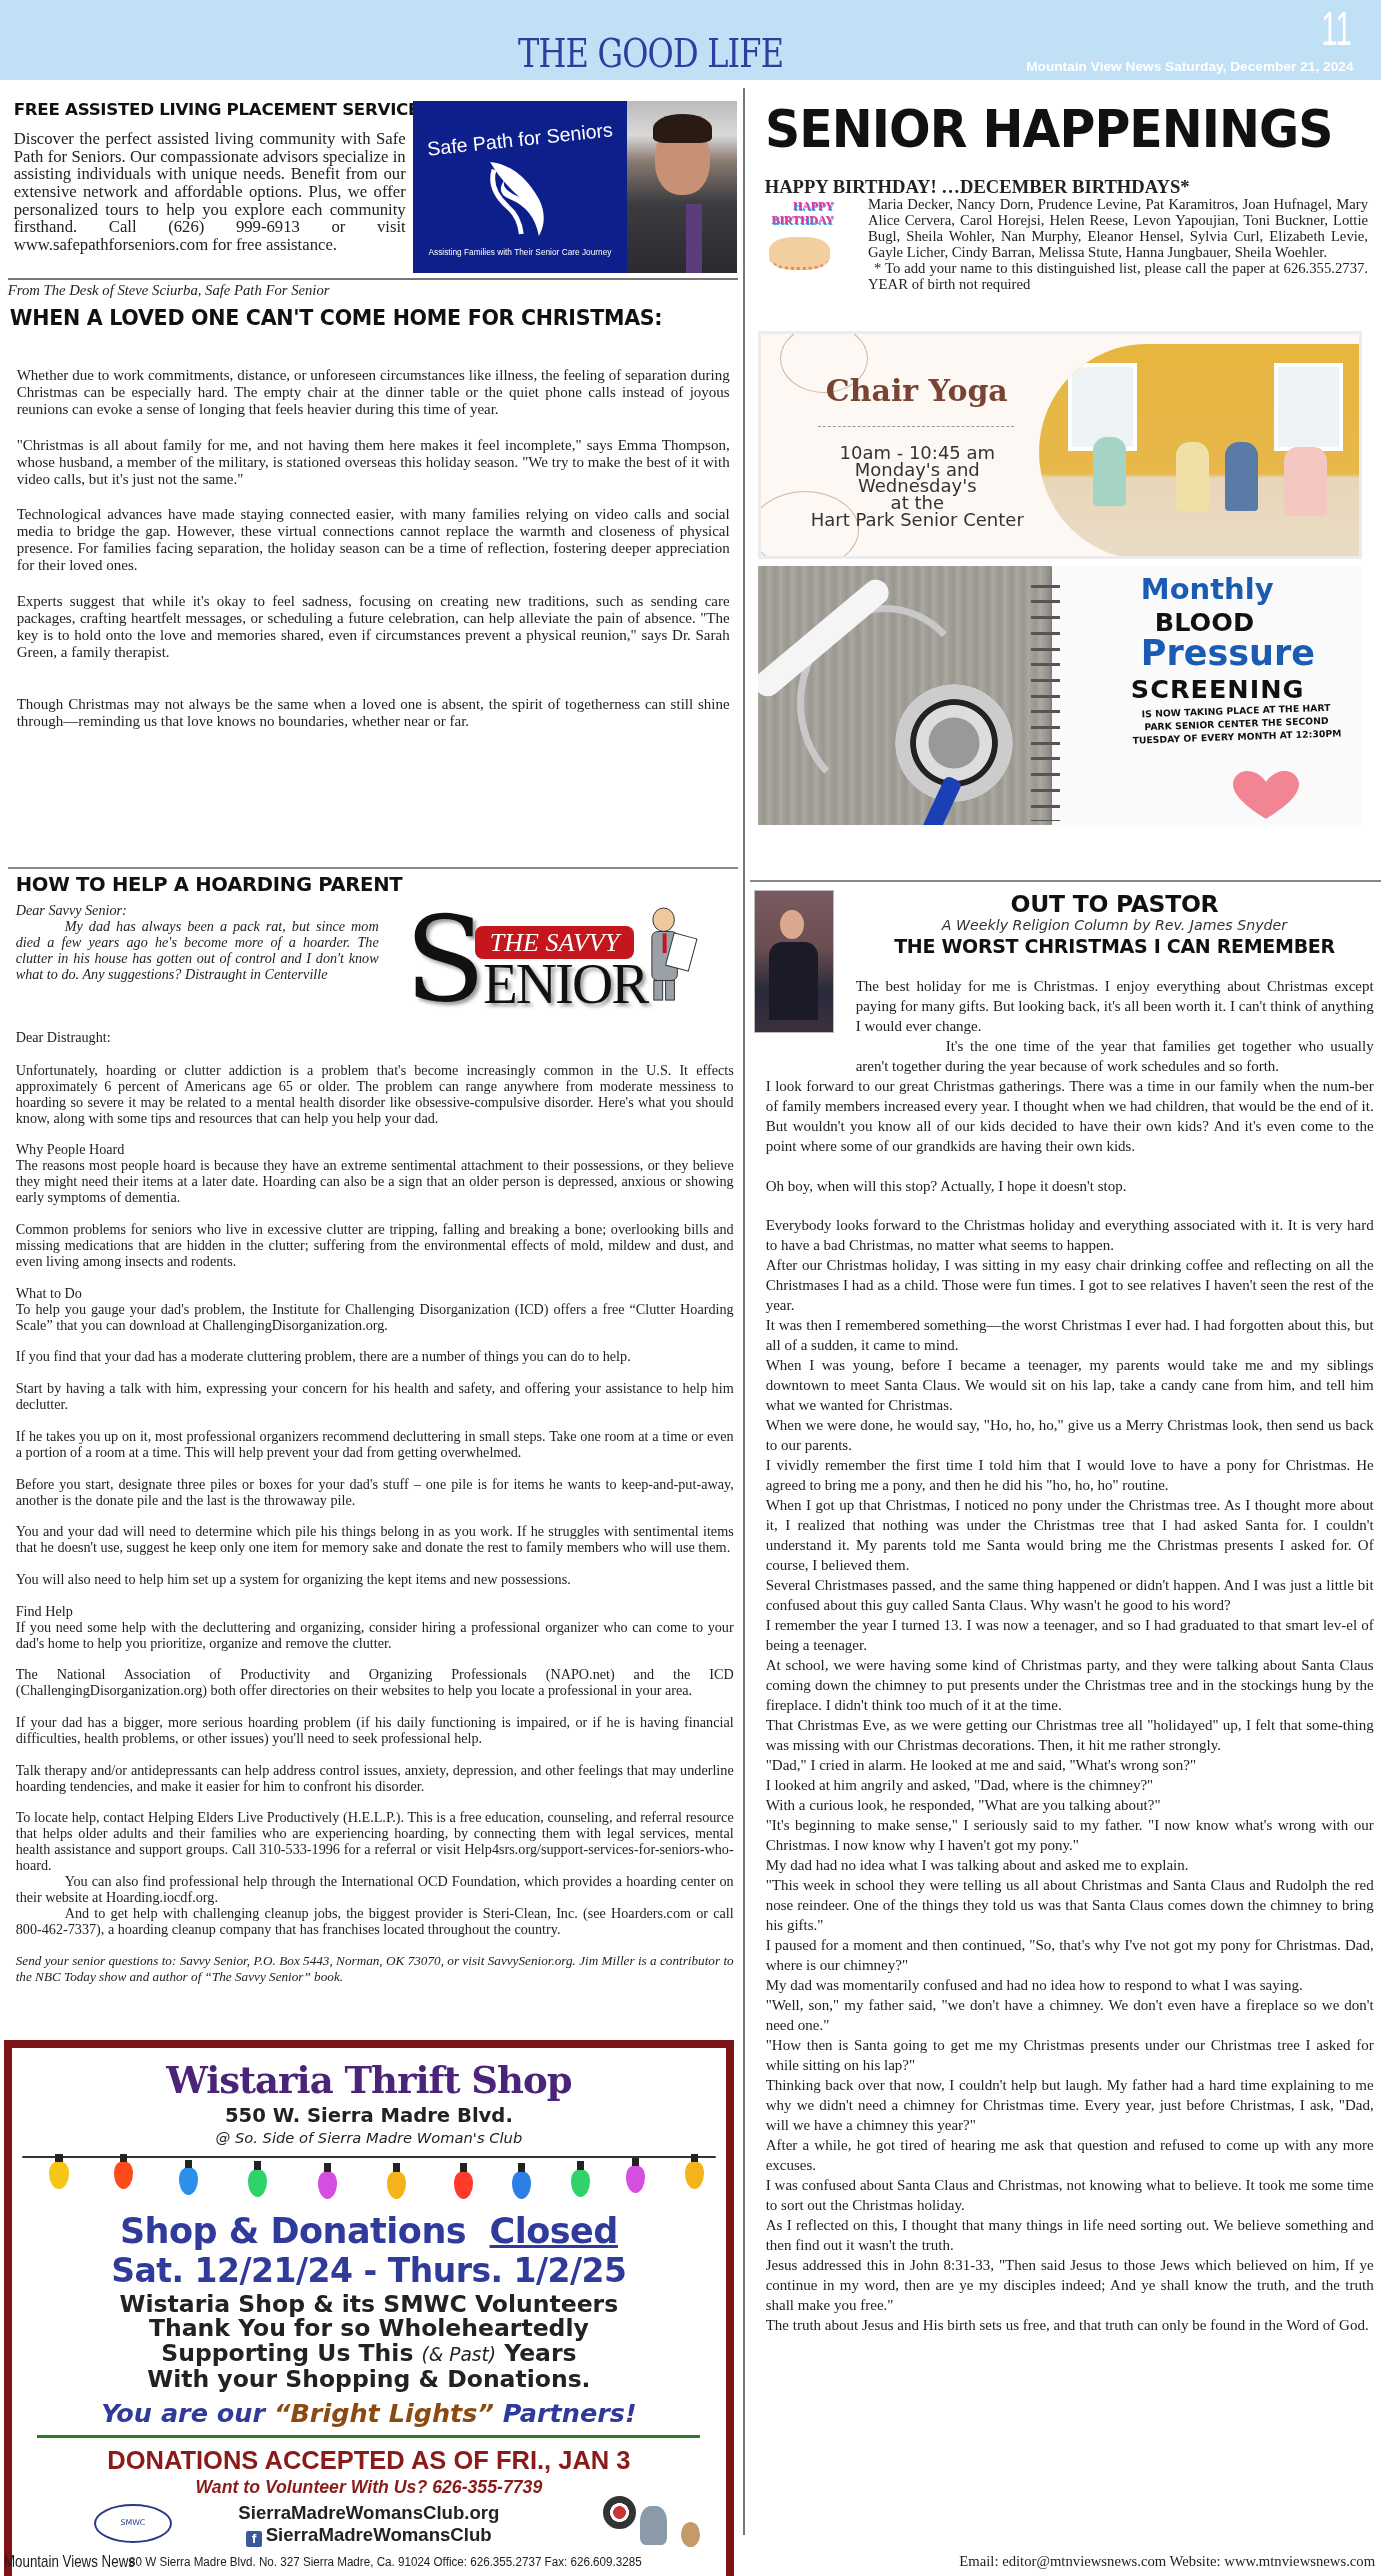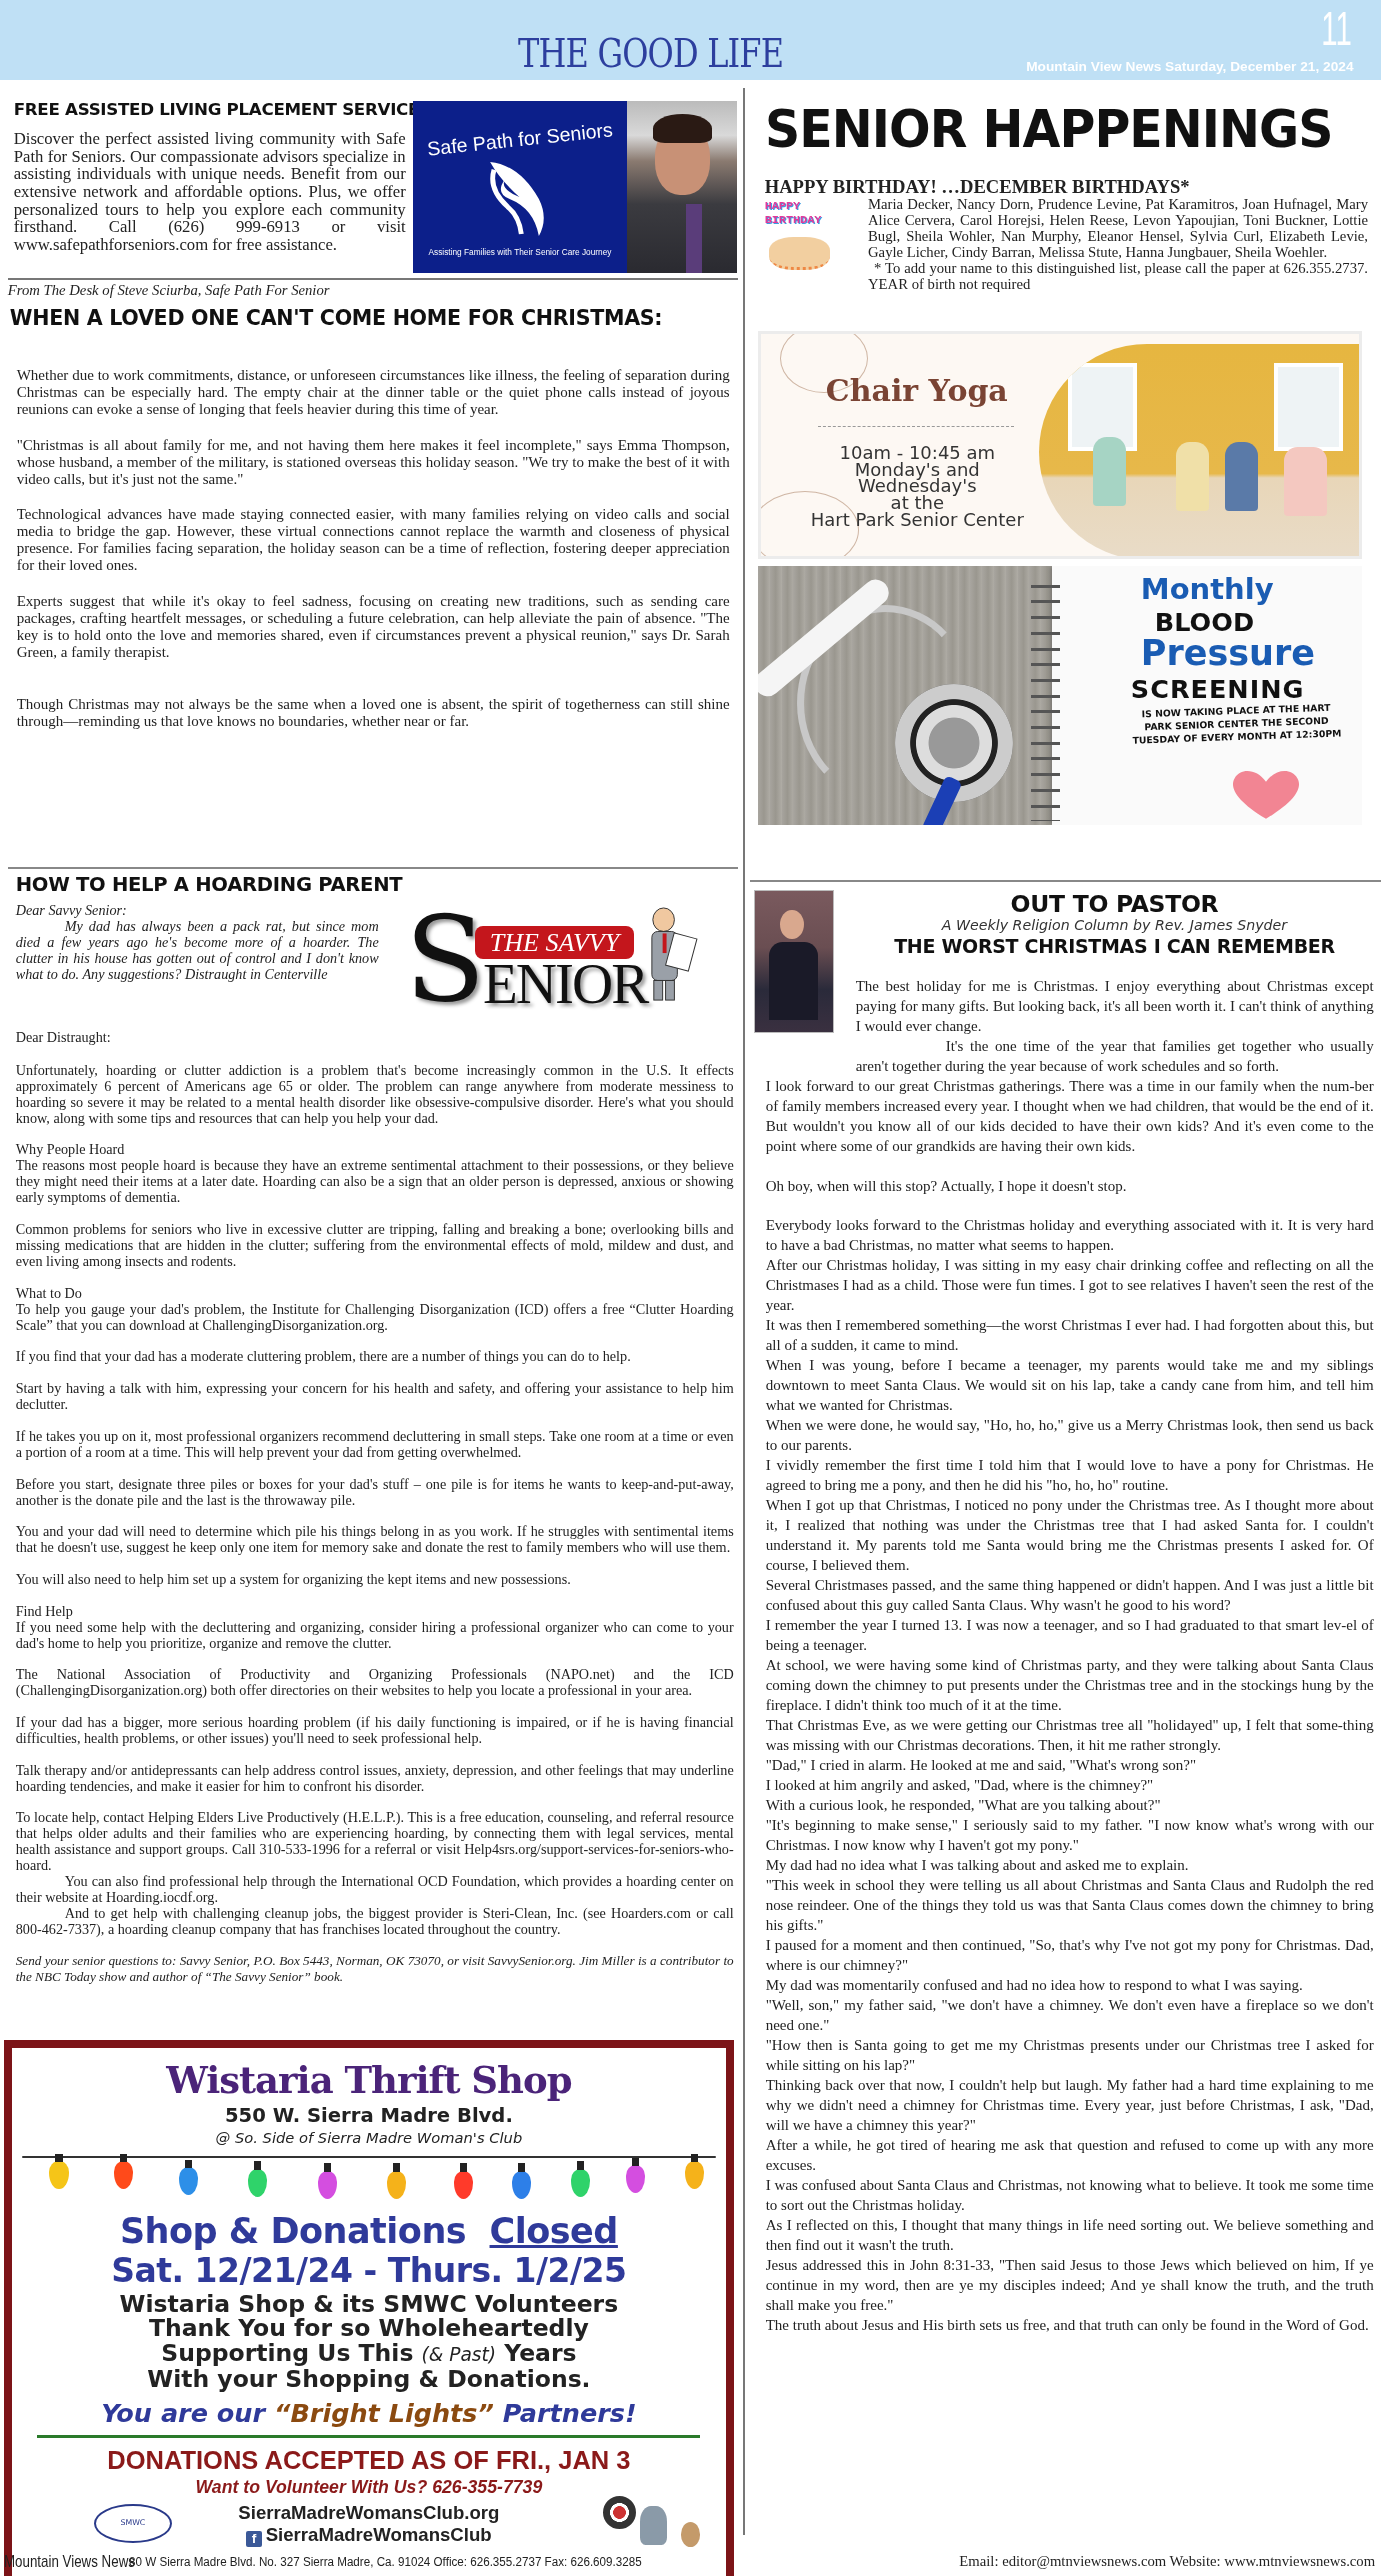--- a/index.html
+++ b/index.html
@@ -77,21 +77,21 @@
   .wistaria .seal1 { position: absolute; left: 82px; top: 2px; width: 78px; height: 39px; border: 2.9px solid #2a3a8a; border-radius: 50%; font-size: 7.8px; line-height: 33px; color: #2a3a8a; }
   .wistaria .seal2 { position: absolute; left: 591px; top: -5.9px; width: 33px; height: 33px; border-radius: 50%; border: 2.9px solid #333; background: radial-gradient(circle,#c33 30%,#fff 32%,#fff 45%,#333 47%); }
   .wistaria .seal3 { position: absolute; left: 628px; top: 3.9px; width: 27.5px; height: 39px; background: #8a9aa8; border-radius: 40% 40% 20% 20%; }
   .wistaria .seal4 { position: absolute; left: 669px; top: 19.6px; width: 19.6px; height: 25.5px; border-radius: 50%; background: #c49a6a; }
 
   
   .seniorhap { position: absolute; left: 14.7px; top: 19.6px; font-family: "DejaVu Sans", sans-serif; font-weight: bold; font-size: 51px; letter-spacing: -1px; color: #111; transform: scaleX(0.96); transform-origin: left top; }
   .hbday { position: absolute; left: 14.7px; top: 96px; font-family: "Liberation Serif", serif; font-weight: bold; font-size: 18.6px; color: #222; text-align: right; }
   .cake { position: absolute; left: 14.7px; top: 116px; width: 69px; height: 78px; }
   .cake .base { position: absolute; left: 3.9px; top: 41px; width: 61px; height: 33px; border-radius: 40%; background: #f2cfa0; border-bottom: 3.9px dotted #e84; }
-  .cake .hb { position: absolute; left: 0; top: 3.9px; width: 69px; font-family: Liberation Mono, monospace; font-weight: bold; font-size: 11.8px; line-height: 13.7px; text-align: left; color: #e3389a; text-shadow: 1px 1px 0 #3a9ee3; }
+  .cake .hb { position: absolute; left: 0; top: 3.9px; width: 69px; font-family: Liberation Serif, serif; font-weight: bold; font-size: 11.8px; line-height: 13.7px; text-align: right; color: #e3389a; text-shadow: 1px 1px 0 #3a9ee3; }
   .names { position: absolute; left: 118px; top: 116px; width: 500px; font-size: 14.7px; line-height: 16px; text-align: justify; }
   .names .note { text-indent: 5.9px; }
 
   .yoga { position: absolute; left: 7.8px; top: 251px; width: 604px; height: 228px; background: #fdf8f3; border: 3.9px solid #ececec; overflow: hidden; }
   .yoga .yt { position: absolute; left: 65px; top: 39px; font-family: "DejaVu Serif", serif; font-weight: bold; font-size: 30px; color: #7a4434; }
   .yoga .dash { position: absolute; left: 57px; top: 92px; width: 196px; border-top: 1px dashed #999; }
   .yoga .info { position: absolute; left: 39px; top: 111px; width: 235px; text-align: center; font-family: "DejaVu Sans", sans-serif; font-size: 18px; line-height: 16.7px; color: #333; }
   .yoga .pic { position: absolute; left: 278px; top: 9.8px; width: 324px; height: 216px; border-radius: 108px 0 0 108px; background: linear-gradient(180deg,#e6b640 0%,#e7b84a 60%,#e8d6b8 62%,#e9dcc8 100%); overflow: hidden; }
   .yoga .win { position: absolute; top: 19.6px; width: 69px; height: 88px; background: #eef3f5; border: 4.9px solid #fff; }
   .yoga .person { position: absolute; width: 33px; height: 69px; border-radius: 13.7px 13.7px 3.9px 3.9px; }

